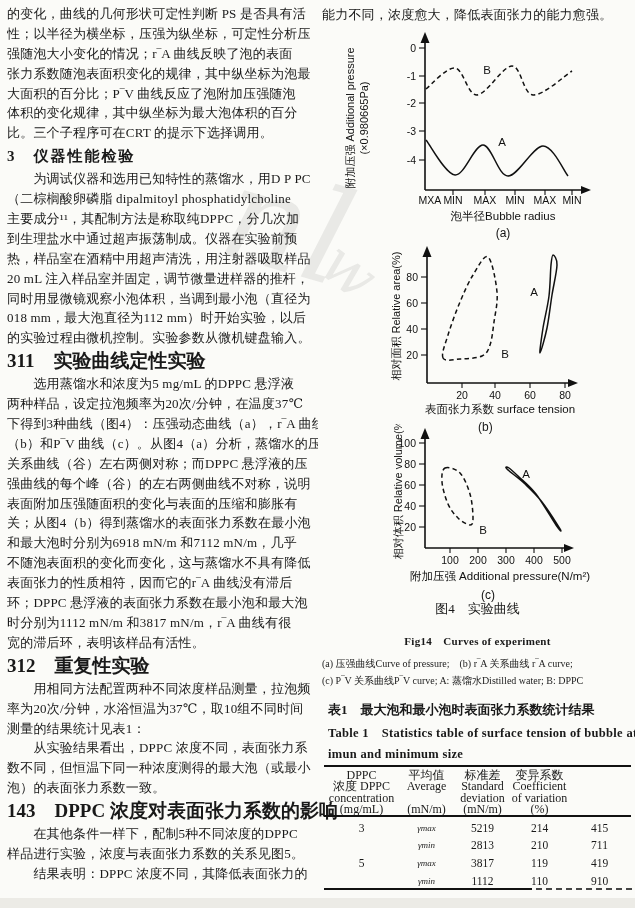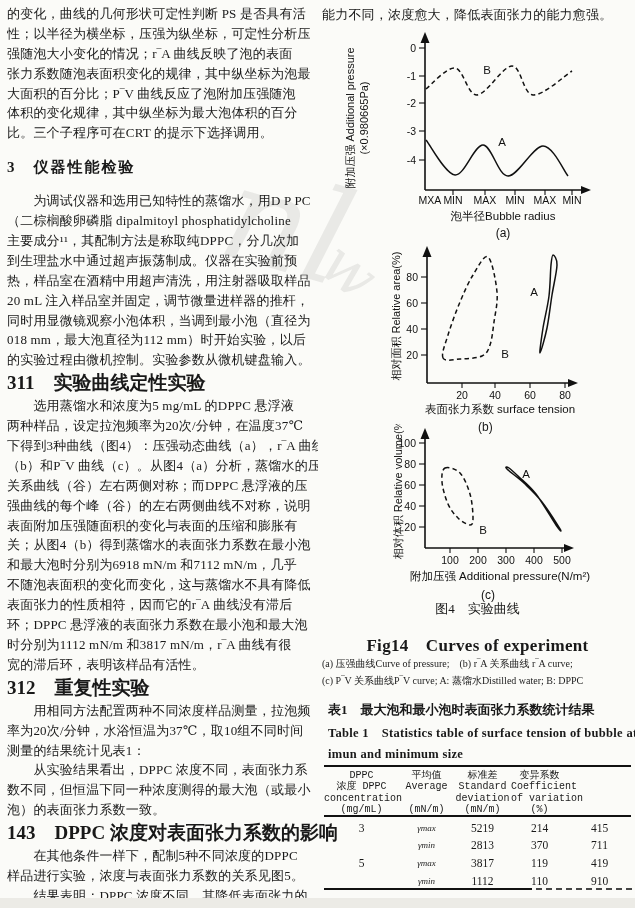--- a/index.html
+++ b/index.html
@@ -1,48 +1,48 @@
 <!DOCTYPE html>
 <html><head>
 <meta charset="utf-8">
 <style>
   html,body{margin:0;padding:0;}
   body{width:635px;height:908px;background:#eef0ee;font-family:"Liberation Serif","DejaVu Serif",serif;color:#191919;position:relative;overflow:hidden;}
   .page{position:absolute;left:0;top:0;width:635px;height:908px;background:#fbfbf8;overflow:hidden;}
   
   .col-left{position:absolute;left:7px;top:4px;width:311px;}
   .bline{font-size:13px;line-height:19.9px;height:19.9px;white-space:pre;overflow:hidden;letter-spacing:.2px;}
-  .hsec{font-size:15px;font-weight:bold;height:20px;line-height:20px;margin:14px 0;letter-spacing:2px;white-space:pre;}
+  .hsec{font-size:15px;font-weight:bold;height:20px;line-height:20px;margin:3px 0;letter-spacing:2px;white-space:pre;}
   .hsub{font-size:19px;font-weight:bold;height:20px;line-height:20px;margin:3px 0;white-space:pre;}
   
   .col-right{position:absolute;left:320px;top:0;width:315px;height:896px;}
   .intro{position:absolute;left:2px;top:6px;width:312px;font-size:13px;white-space:pre;letter-spacing:.2px;}
   .fig{position:absolute;left:0;}
   svg text{font-family:"Liberation Sans","DejaVu Sans",sans-serif;fill:#111;}
   .axis{stroke:#111;stroke-width:1.6;fill:none;}
   .tick{stroke:#111;stroke-width:1.1;}
   .arrow{fill:#111;stroke:none;}
   .curve{fill:none;stroke:#111;stroke-width:1.5;}
   .curve.dashed{stroke-dasharray:4.5 3.2;}
   .ytick{font-size:10.5px;text-anchor:end;}
   .xtick{font-size:10.5px;text-anchor:middle;}
   .sertag{font-size:11.5px;text-anchor:middle;}
   .xtitle{font-size:11.5px;text-anchor:middle;}
   .figtag{font-size:12px;text-anchor:middle;}
   .ylab{font-size:11px;text-anchor:middle;}
   
   .cap-cn{position:absolute;left:0;width:315px;text-align:center;font-size:13px;top:600px;}
-  .cap-en{position:absolute;left:0;width:315px;text-align:center;font-size:17px;font-weight:bold;top:634px;letter-spacing:.3px;}
+  .cap-en{position:absolute;left:0;width:315px;text-align:center;font-size:11px;font-weight:bold;top:634px;letter-spacing:.3px;}
   .cap-sub{position:absolute;left:2px;width:313px;font-size:10px;white-space:pre;color:#222;}
   
   .tbl-title-cn{position:absolute;left:8px;top:701px;font-size:13px;font-weight:bold;white-space:pre;}
   .tbl-title-en{position:absolute;left:8px;font-size:12.5px;font-weight:bold;letter-spacing:.3px;white-space:pre;}
   .rule{position:absolute;background:#111;}
   .tbl-head{position:absolute;left:4px;top:770px;width:307px;display:grid;grid-template-columns:75px 55px 57px 57px 63px;}
-  .hcell{text-align:center;font-size:10px;line-height:11.3px;font-family:Liberation Mono, monospace;}
+  .hcell{text-align:center;font-size:12px;line-height:11.3px;}
   .hcell .hl{min-height:11.3px;white-space:pre;}
   .tbl-body{position:absolute;left:4px;top:819px;width:307px;}
   .trow{display:grid;grid-template-columns:75px 55px 57px 57px 63px;height:17.6px;align-items:center;text-align:center;}
   .tc{font-size:11.5px;}
   .tc.sym{font-style:italic;font-size:9px;color:#222;}
   .dashrule{position:absolute;border-top:2px dashed #444;height:0;}
   
   .wm{position:absolute;color:rgba(60,60,60,.09);font-style:italic;pointer-events:none;}
   .scan-edge{position:absolute;left:0;right:0;bottom:0;height:10px;background:#ecebe6;}
 </style>
@@ -274,21 +274,21 @@
           <span class="tc sym">γmax</span>
           <span class="tc">5219</span>
           <span class="tc">214</span>
           <span class="tc">415</span>
         </div>
 
         <div class="trow">
           <span class="tc"></span>
           <span class="tc sym">γmin</span>
           <span class="tc">2813</span>
-          <span class="tc">370</span>
+          <span class="tc">210</span>
           <span class="tc">711</span>
         </div>
 
         <div class="trow">
           <span class="tc">5</span>
           <span class="tc sym">γmax</span>
           <span class="tc">3817</span>
           <span class="tc">119</span>
           <span class="tc">419</span>
         </div>

